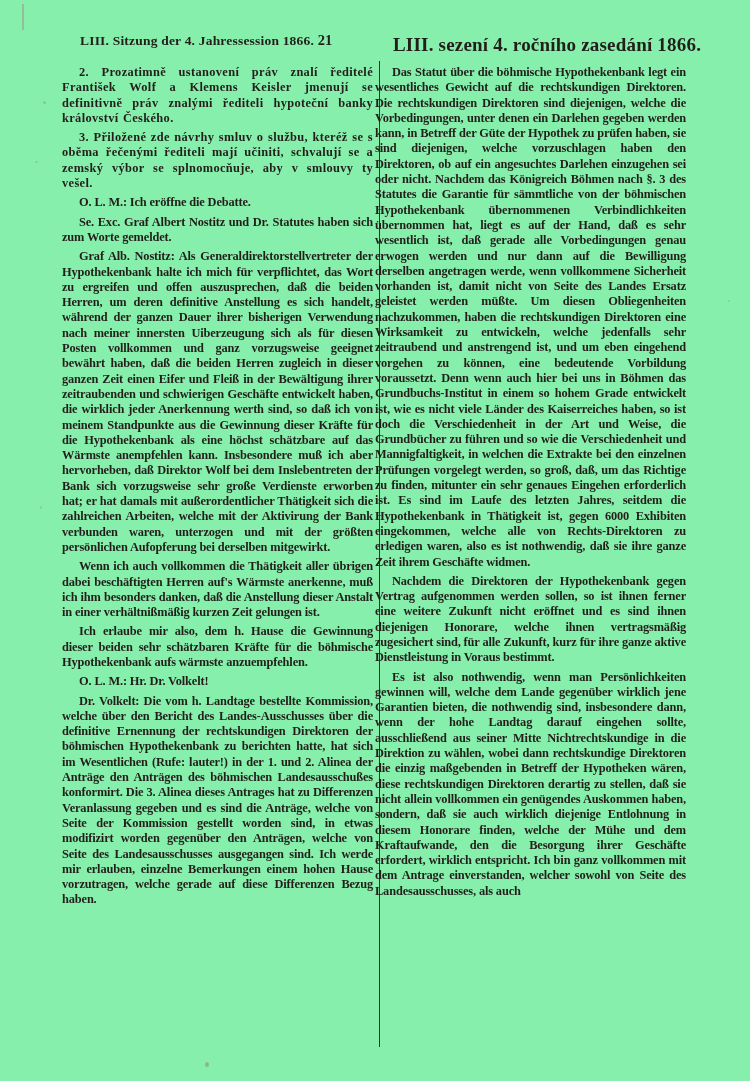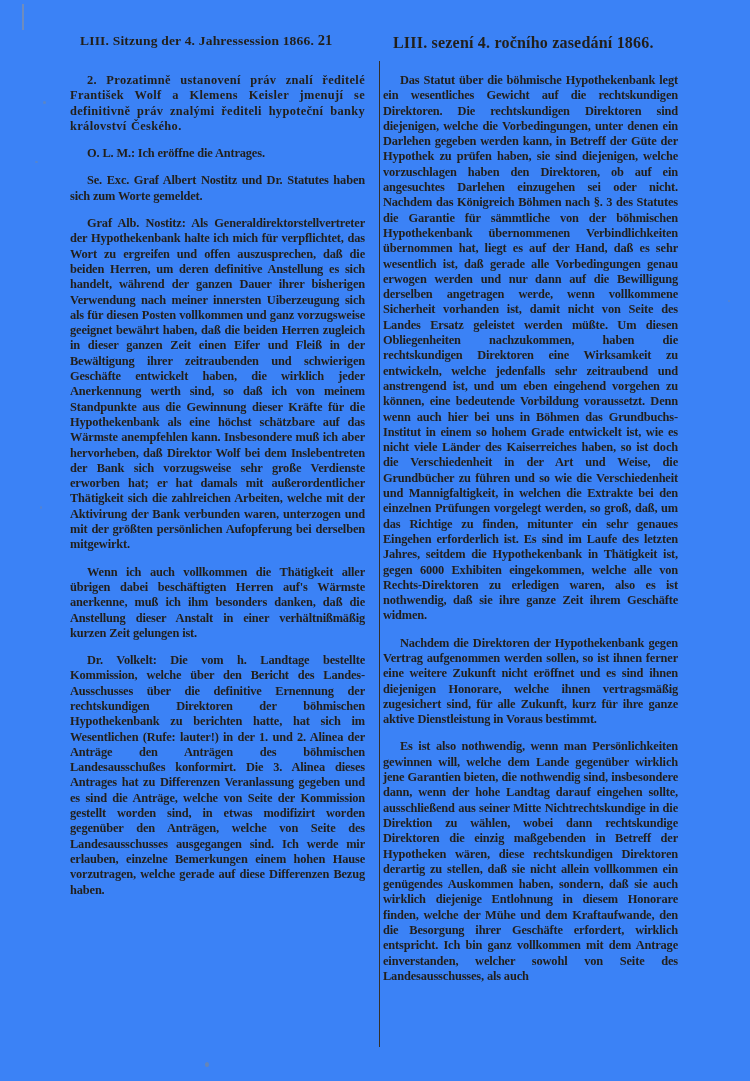--- a/index.html
+++ b/index.html
@@ -5,47 +5,47 @@
   html, body { margin: 0; padding: 0; }
   body {
     width: 750px; height: 1081px;
     background: #e9e7e1;
     font-family: "Liberation Serif", serif;
     overflow: hidden;
   }
   .page {
     position: relative;
     width: 750px; height: 1081px;
-    background: #3b82f6;
+    background: #86efac;
     color: #221f1a;
   }
   
   .hdr-left {
     position: absolute; top: 33px; left: 80px; width: 235px;
     font-size: 13.5px; font-weight: 700; letter-spacing: 0.2px;
     white-space: nowrap;
   }
   .hdr-num {
     position: absolute; top: 32px; left: 303px; width: 44px;
     text-align: center; font-size: 14.5px; font-weight: 700;
   }
   .hdr-right {
     position: absolute; top: 34px; left: 393px; width: 280px;
-    font-size: 16px; font-weight: 700; letter-spacing: 0.2px;
+    font-size: 19px; font-weight: 700; letter-spacing: 0.2px;
     white-space: nowrap;
   }
   
   .col {
     position: absolute; top: 61px; width: 319px;
     text-align: justify;
   }
   .col-left  { left: 58px; }
   .col-right { left: 371px; }
   .col p {
-    margin: 12px;
+    margin: 4px;
     text-indent: 17px;
     font-size: 12.4px;
     line-height: 15.3px;
     font-weight: 700;
     text-align: justify;
   }
   .fraktur { letter-spacing: -0.15px; }
   .antiqua { letter-spacing: 0.35px; word-spacing: 1px; }
   .divider {
     position: absolute; left: 379px; top: 61px;
@@ -78,24 +78,27 @@
   <div class="speck speck-5"></div>
 
   <div class="hdr-left">LIII. Sitzung der 4. Jahressession 1866.</div>
   <div class="hdr-num">21</div>
   <div class="hdr-right">LIII. sezení 4. ročního zasedání 1866.</div>
 
   <div class="divider"></div>
 
   <div class="col col-left">
     <p class="antiqua">2. Prozatimně ustanovení práv znalí ředitelé František Wolf a Klemens Keisler jmenují se definitivně práv znalými řediteli hypoteční banky království Českého.</p>
-    <p class="fraktur">O. L. M.: Ich eröffne die Antrages.</p>
+    <p class="antiqua">3. Přiložené zde návrhy smluv o službu, kteréž se s oběma řečenými řediteli mají učiniti, schvalují se a zemský výbor se splnomocňuje, aby v smlouvy ty vešel.</p>
+    <p class="fraktur">O. L. M.: Ich eröffne die Debatte.</p>
     <p class="fraktur">Se. Exc. Graf Albert Nostitz und Dr. Statutes haben sich zum Worte gemeldet.</p>
     <p class="fraktur">Graf Alb. Nostitz: Als Generaldirektorstellvertreter der Hypothekenbank halte ich mich für verpflichtet, das Wort zu ergreifen und offen auszusprechen, daß die beiden Herren, um deren definitive Anstellung es sich handelt, während der ganzen Dauer ihrer bisherigen Verwendung nach meiner innersten Uiberzeugung sich als für diesen Posten vollkommen und ganz vorzugsweise geeignet bewährt haben, daß die beiden Herren zugleich in dieser ganzen Zeit einen Eifer und Fleiß in der Bewältigung ihrer zeitraubenden und schwierigen Geschäfte entwickelt haben, die wirklich jeder Anerkennung werth sind, so daß ich von meinem Standpunkte aus die Gewinnung dieser Kräfte für die Hypothekenbank als eine höchst schätzbare auf das Wärmste anempfehlen kann. Insbesondere muß ich aber hervorheben, daß Direktor Wolf bei dem Inslebentreten der Bank sich vorzugsweise sehr große Verdienste erworben hat; er hat damals mit außerordentlicher Thätigkeit sich die zahlreichen Arbeiten, welche mit der Aktivirung der Bank verbunden waren, unterzogen und mit der größten persönlichen Aufopferung bei derselben mitgewirkt.</p>
     <p class="fraktur">Wenn ich auch vollkommen die Thätigkeit aller übrigen dabei beschäftigten Herren auf's Wärmste anerkenne, muß ich ihm besonders danken, daß die Anstellung dieser Anstalt in einer verhältnißmäßig kurzen Zeit gelungen ist.</p>
+    <p class="fraktur">Ich erlaube mir also, dem h. Hause die Gewinnung dieser beiden sehr schätzbaren Kräfte für die böhmische Hypothekenbank aufs wärmste anzuempfehlen.</p>
+    <p class="fraktur">O. L. M.: Hr. Dr. Volkelt!</p>
     <p class="fraktur">Dr. Volkelt: Die vom h. Landtage bestellte Kommission, welche über den Bericht des Landes-Ausschusses über die definitive Ernennung der rechtskundigen Direktoren der böhmischen Hypothekenbank zu berichten hatte, hat sich im Wesentlichen (Rufe: lauter!) in der 1. und 2. Alinea der Anträge den Anträgen des böhmischen Landesausschußes konformirt. Die 3. Alinea dieses Antrages hat zu Differenzen Veranlassung gegeben und es sind die Anträge, welche von Seite der Kommission gestellt worden sind, in etwas modifizirt worden gegenüber den Anträgen, welche von Seite des Landesausschusses ausgegangen sind. Ich werde mir erlauben, einzelne Bemerkungen einem hohen Hause vorzutragen, welche gerade auf diese Differenzen Bezug haben.</p>
   </div>
 
   <div class="col col-right">
     <p class="fraktur">Das Statut über die böhmische Hypothekenbank legt ein wesentliches Gewicht auf die rechtskundigen Direktoren. Die rechtskundigen Direktoren sind diejenigen, welche die Vorbedingungen, unter denen ein Darlehen gegeben werden kann, in Betreff der Güte der Hypothek zu prüfen haben, sie sind diejenigen, welche vorzuschlagen haben den Direktoren, ob auf ein angesuchtes Darlehen einzugehen sei oder nicht. Nachdem das Königreich Böhmen nach §. 3 des Statutes die Garantie für sämmtliche von der böhmischen Hypothekenbank übernommenen Verbindlichkeiten übernommen hat, liegt es auf der Hand, daß es sehr wesentlich ist, daß gerade alle Vorbedingungen genau erwogen werden und nur dann auf die Bewilligung derselben angetragen werde, wenn vollkommene Sicherheit vorhanden ist, damit nicht von Seite des Landes Ersatz geleistet werden müßte. Um diesen Obliegenheiten nachzukommen, haben die rechtskundigen Direktoren eine Wirksamkeit zu entwickeln, welche jedenfalls sehr zeitraubend und anstrengend ist, und um eben eingehend vorgehen zu können, eine bedeutende Vorbildung voraussetzt. Denn wenn auch hier bei uns in Böhmen das Grundbuchs-Institut in einem so hohem Grade entwickelt ist, wie es nicht viele Länder des Kaiserreiches haben, so ist doch die Verschiedenheit in der Art und Weise, die Grundbücher zu führen und so wie die Verschiedenheit und Mannigfaltigkeit, in welchen die Extrakte bei den einzelnen Prüfungen vorgelegt werden, so groß, daß, um das Richtige zu finden, mitunter ein sehr genaues Eingehen erforderlich ist. Es sind im Laufe des letzten Jahres, seitdem die Hypothekenbank in Thätigkeit ist, gegen 6000 Exhibiten eingekommen, welche alle von Rechts-Direktoren zu erledigen waren, also es ist nothwendig, daß sie ihre ganze Zeit ihrem Geschäfte widmen.</p>
     <p class="fraktur">Nachdem die Direktoren der Hypothekenbank gegen Vertrag aufgenommen werden sollen, so ist ihnen ferner eine weitere Zukunft nicht eröffnet und es sind ihnen diejenigen Honorare, welche ihnen vertragsmäßig zugesichert sind, für alle Zukunft, kurz für ihre ganze aktive Dienstleistung in Voraus bestimmt.</p>
     <p class="fraktur">Es ist also nothwendig, wenn man Persönlichkeiten gewinnen will, welche dem Lande gegenüber wirklich jene Garantien bieten, die nothwendig sind, insbesondere dann, wenn der hohe Landtag darauf eingehen sollte, ausschließend aus seiner Mitte Nichtrechtskundige in die Direktion zu wählen, wobei dann rechtskundige Direktoren die einzig maßgebenden in Betreff der Hypotheken wären, diese rechtskundigen Direktoren derartig zu stellen, daß sie nicht allein vollkommen ein genügendes Auskommen haben, sondern, daß sie auch wirklich diejenige Entlohnung in diesem Honorare finden, welche der Mühe und dem Kraftaufwande, den die Besorgung ihrer Geschäfte erfordert, wirklich entspricht. Ich bin ganz vollkommen mit dem Antrage einverstanden, welcher sowohl von Seite des Landesausschusses, als auch</p>
   </div>
 
 </div>

